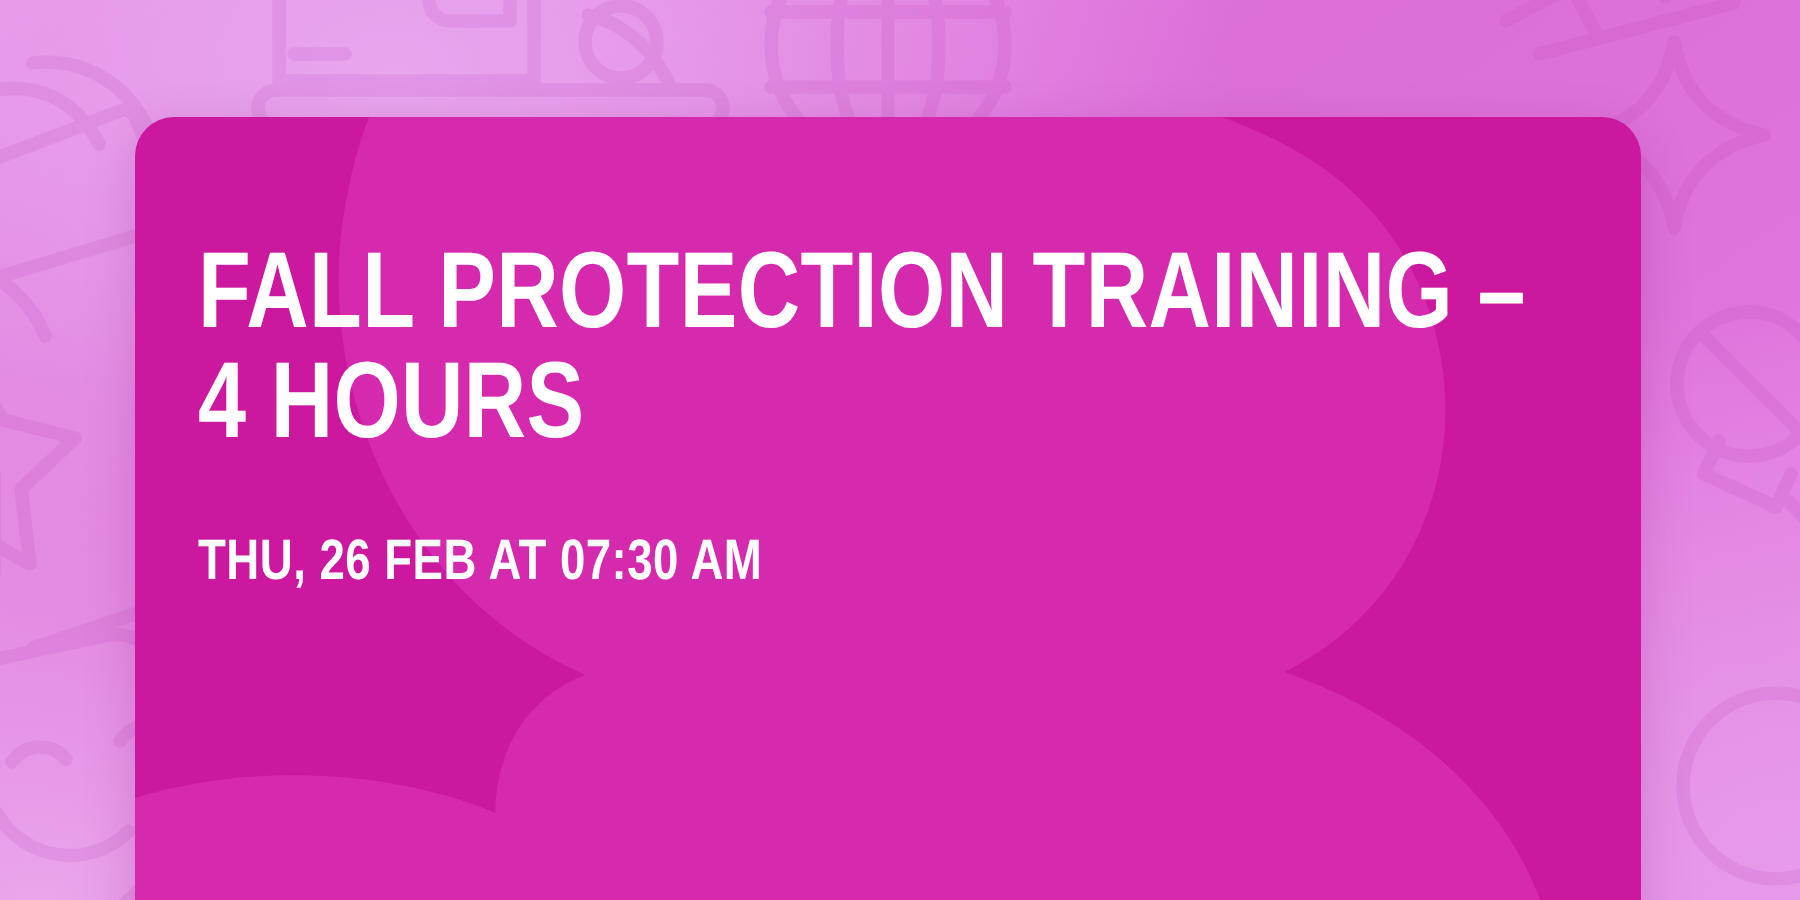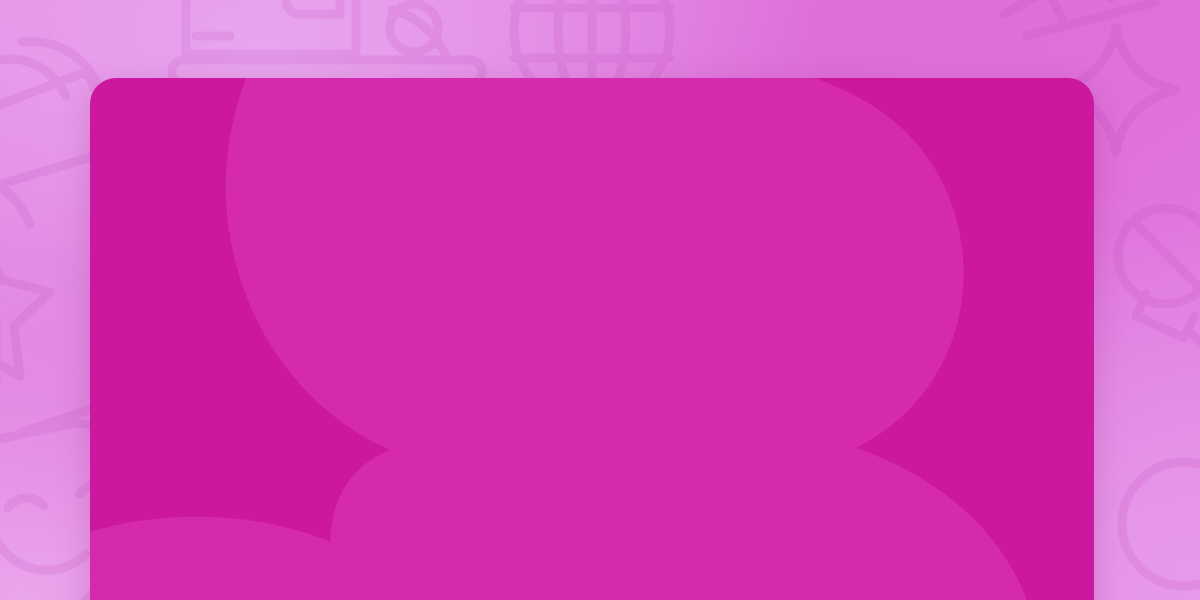--- a/index.html
+++ b/index.html
@@ -200,15 +200,19 @@
                    C222 486 232 398 300 372 Z"></path>
 
           <path d="M-40 470
                    C60 420 220 430 300 500
                    C380 570 360 660 240 690
                    C120 720 -10 660 -60 580 Z"></path>
         </g>
       </svg>
     </div>
 
+    <div class="card-content">
+      <h1 class="event-title">Fall Protection Training – 4 Hours</h1>
+      <div class="event-datetime">Thu, 26 Feb at 07:30 AM</div>
+    </div>
 
   </div>
 </div>
 
 </body></html>

